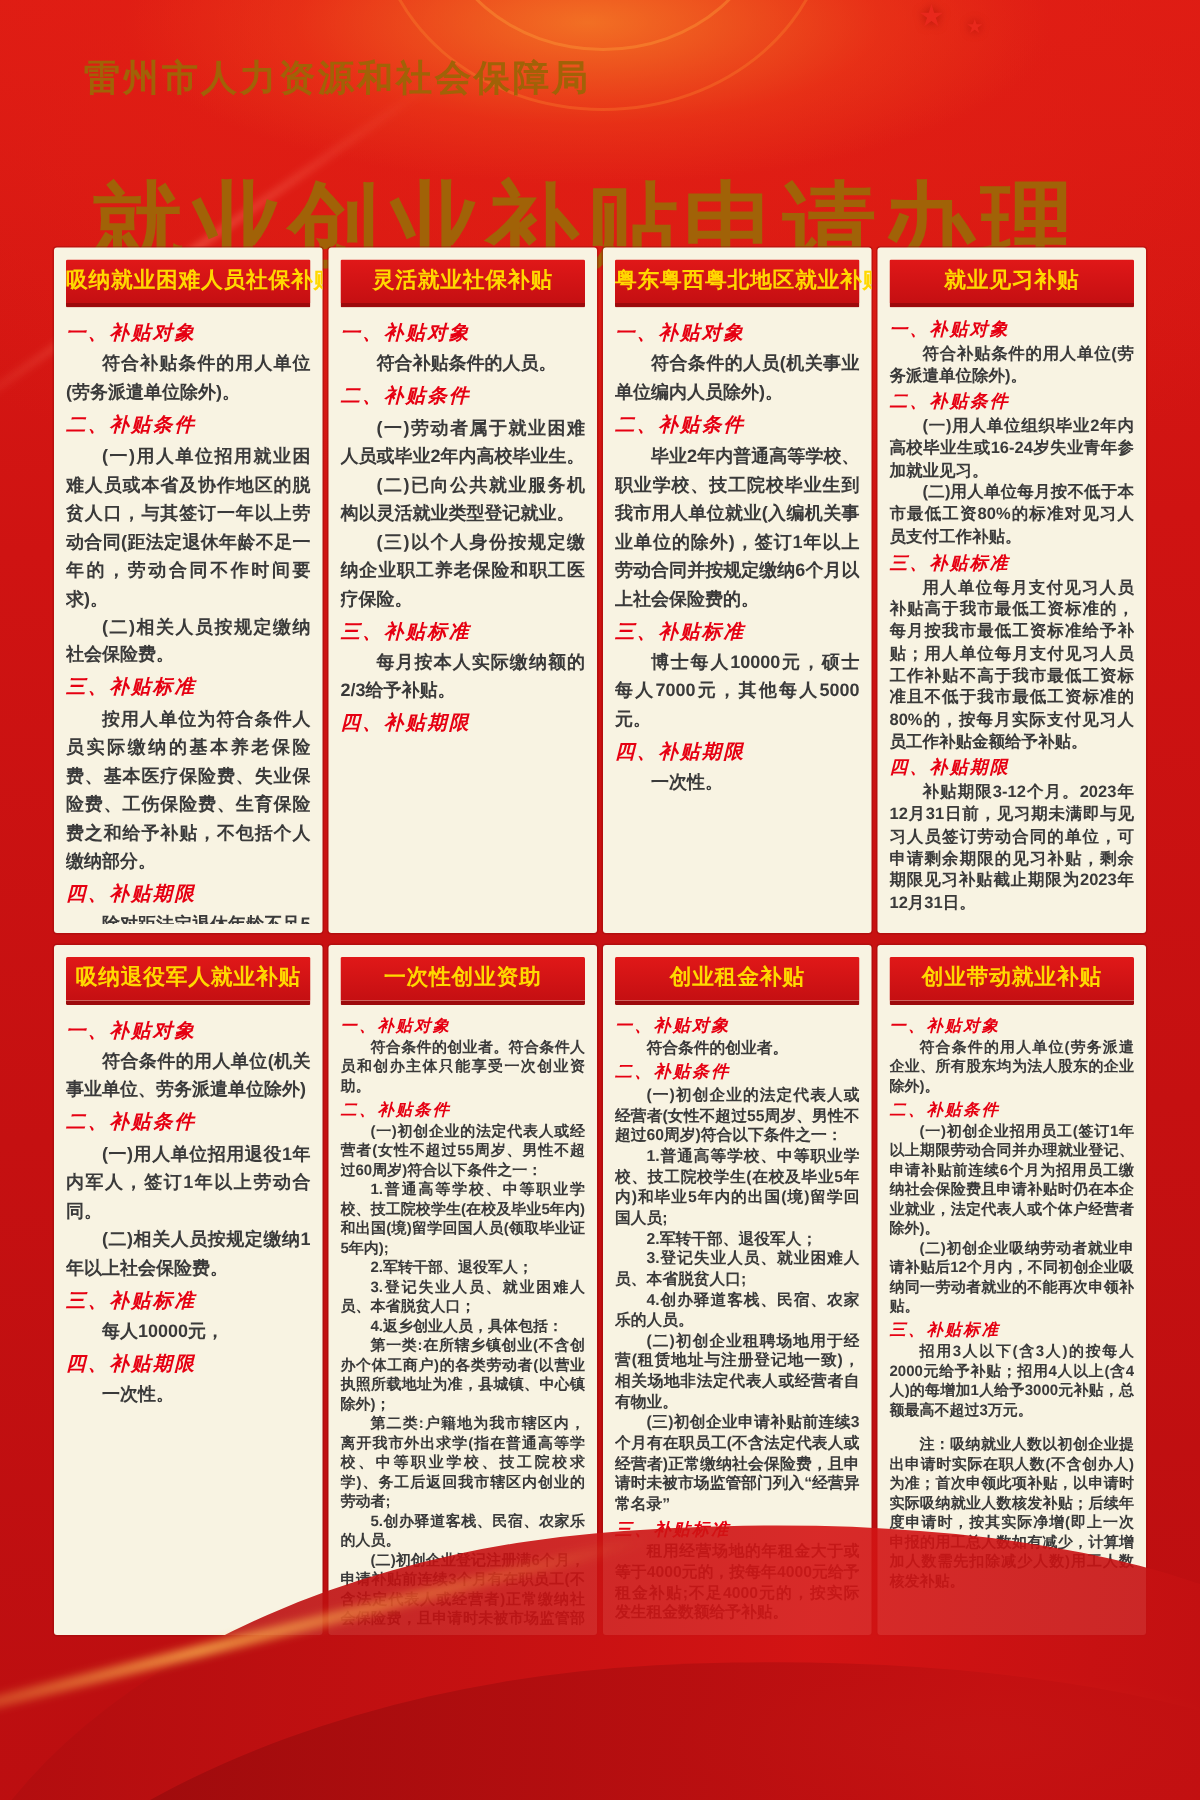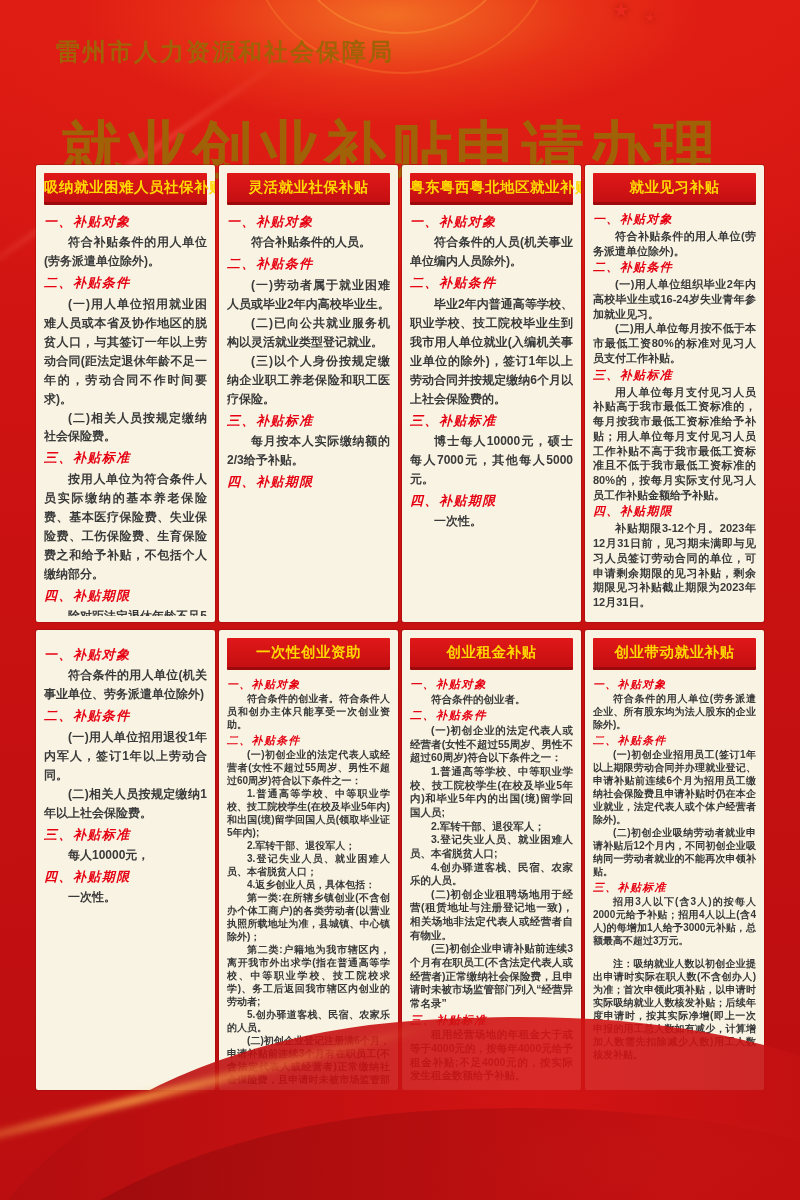--- a/index.html
+++ b/index.html
@@ -159,20 +159,21 @@
         <p class="para">(一)用人单位组织毕业2年内高校毕业生或16-24岁失业青年参加就业见习。</p>
         <p class="para">(二)用人单位每月按不低于本市最低工资80%的标准对见习人员支付工作补贴。</p>
         <div class="sec-heading">三、补贴标准</div>
         <p class="para">用人单位每月支付见习人员补贴高于我市最低工资标准的，每月按我市最低工资标准给予补贴；用人单位每月支付见习人员工作补贴不高于我市最低工资标准且不低于我市最低工资标准的80%的，按每月实际支付见习人员工作补贴金额给予补贴。</p>
         <div class="sec-heading">四、补贴期限</div>
         <p class="para">补贴期限3-12个月。2023年12月31日前，见习期未满即与见习人员签订劳动合同的单位，可申请剩余期限的见习补贴，剩余期限见习补贴截止期限为2023年12月31日。</p>
       </div>
   </div>
 
   <div class="panel f-normal">
+    <div class="panel-titlebar">吸纳退役军人就业补贴</div>
     <div class="panel-body">
         <div class="sec-heading">一、补贴对象</div>
         <p class="para">符合条件的用人单位(机关事业单位、劳务派遣单位除外)</p>
         <div class="sec-heading">二、补贴条件</div>
         <p class="para">(一)用人单位招用退役1年内军人，签订1年以上劳动合同。</p>
         <p class="para">(二)相关人员按规定缴纳1年以上社会保险费。</p>
         <div class="sec-heading">三、补贴标准</div>
         <p class="para">每人10000元，</p>
         <div class="sec-heading">四、补贴期限</div>
         <p class="para">一次性。</p>

